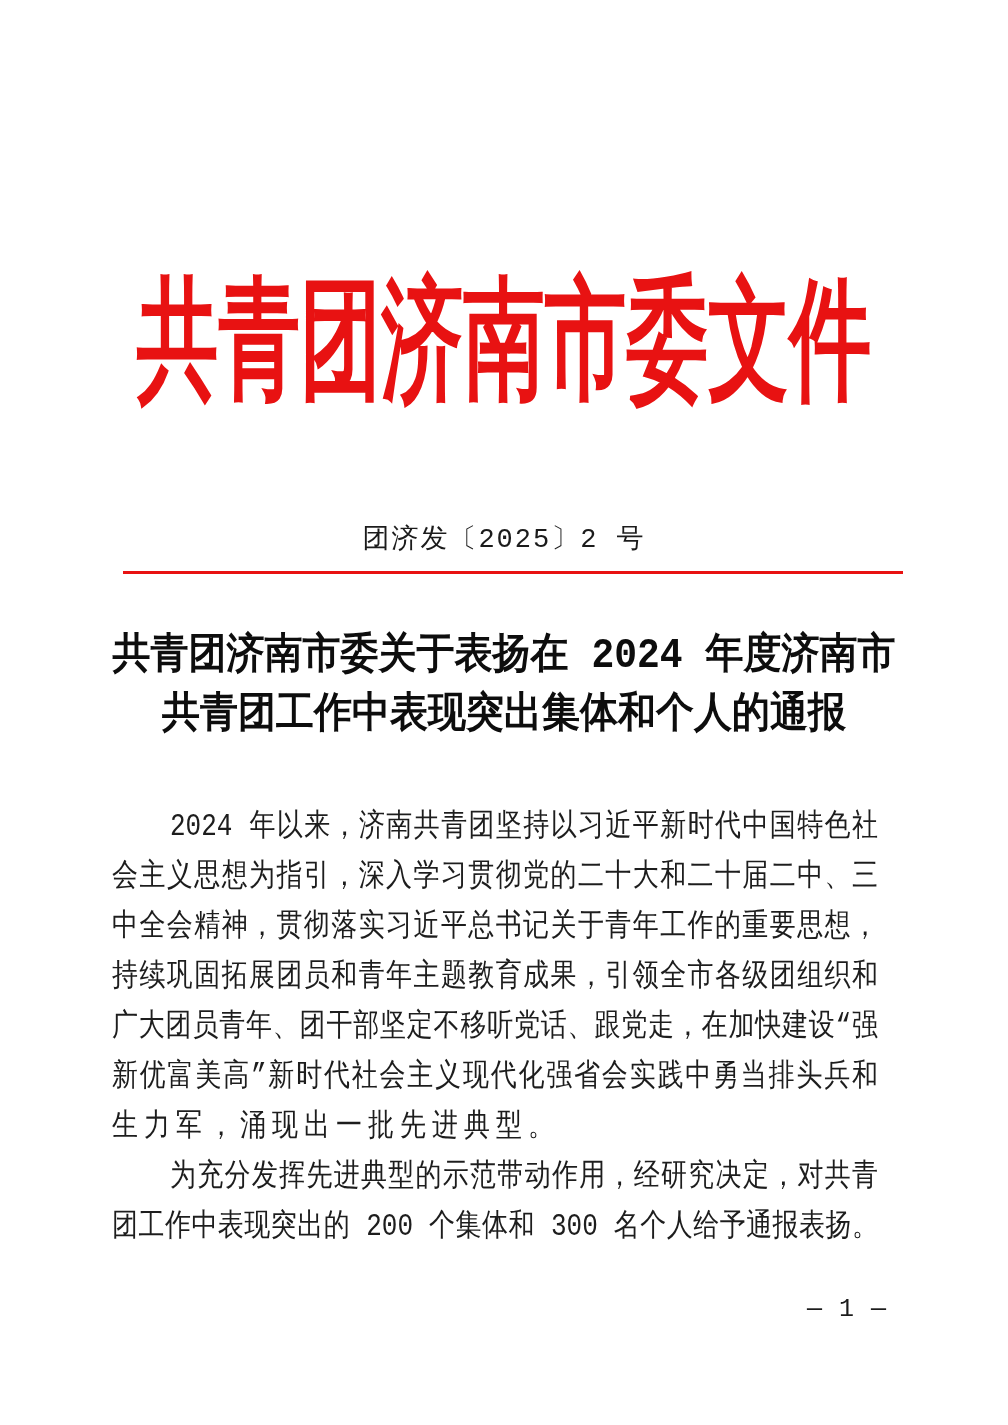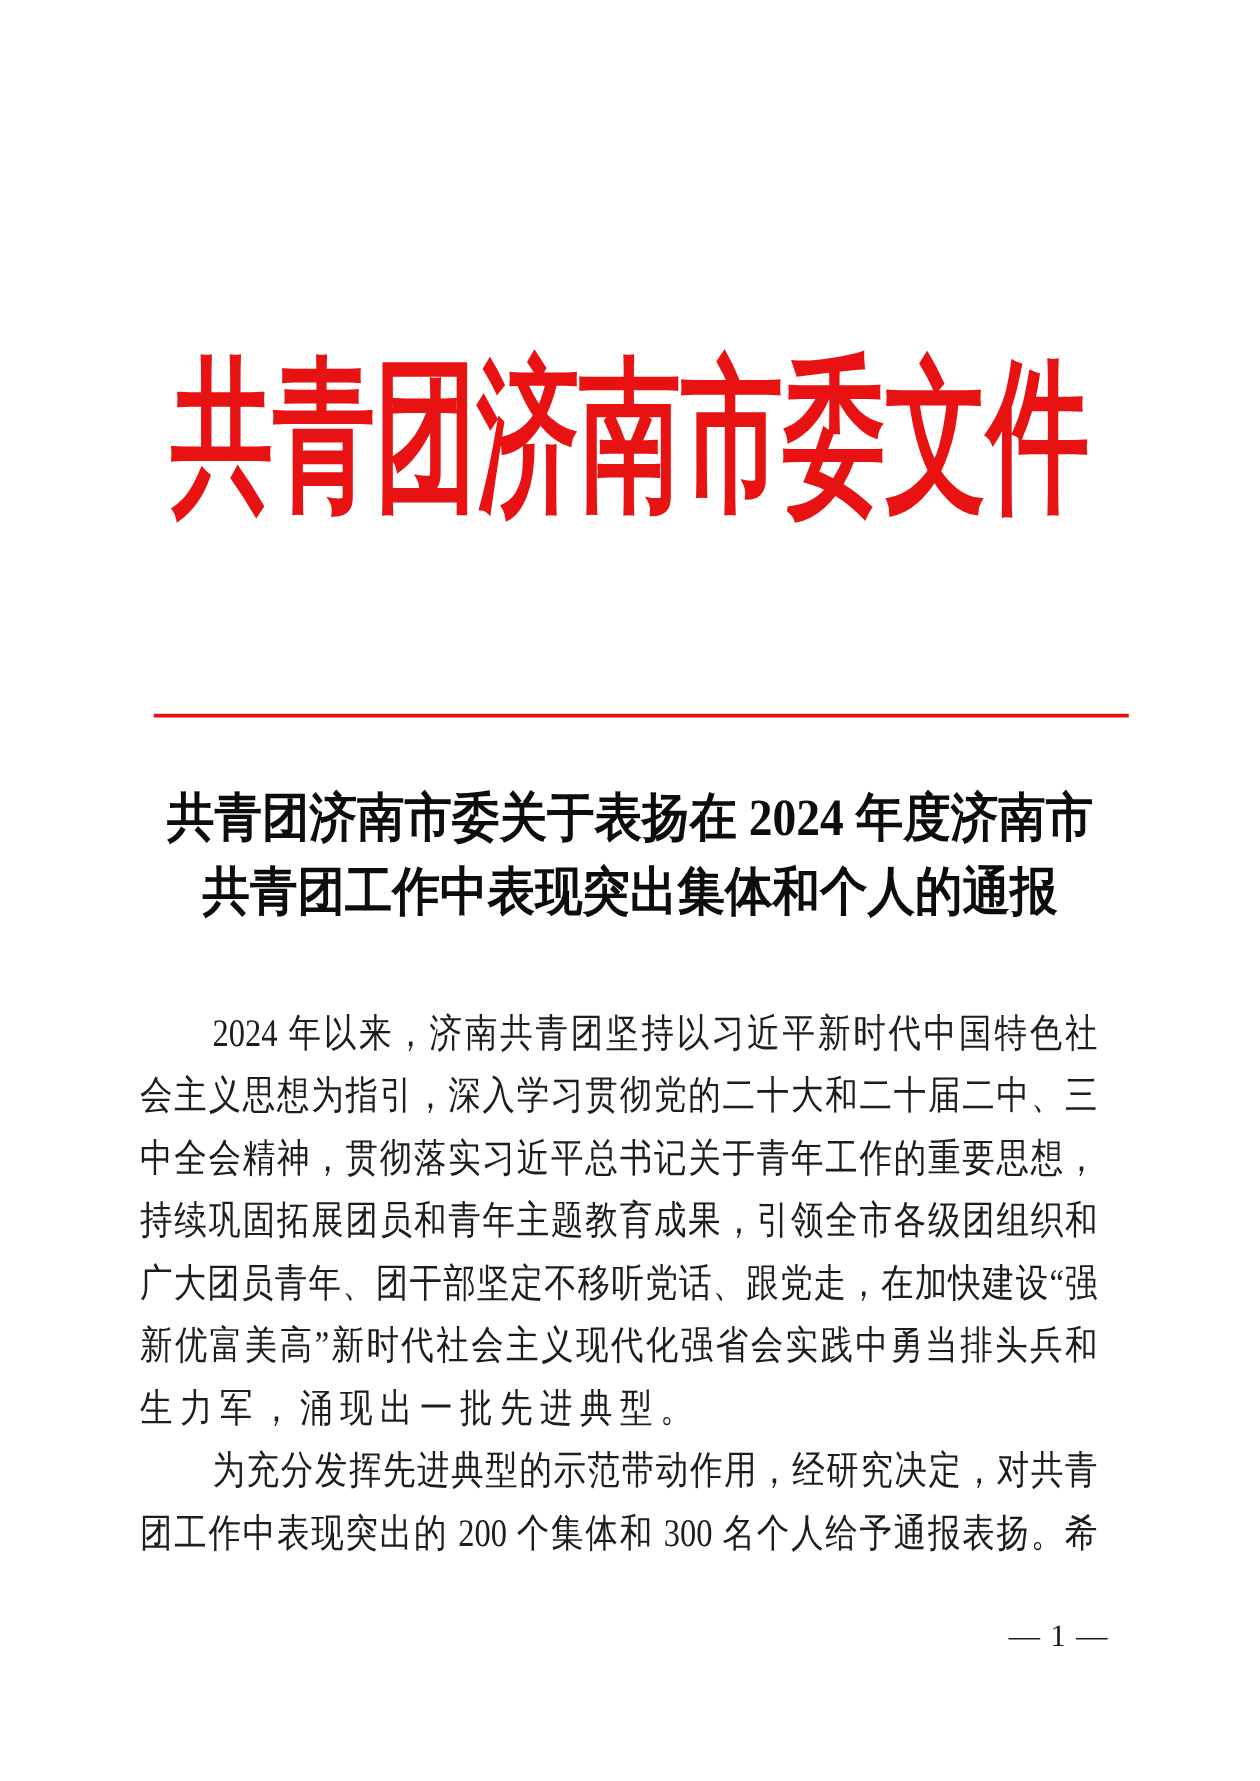--- a/index.html
+++ b/index.html
@@ -6,21 +6,21 @@
     margin: 0;
     padding: 0;
     background: #ffffff;
   }
   .page {
     position: relative;
     width: 1008px;
     height: 1425px;
     background: #ffffff;
     overflow: hidden;
-    font-family: Liberation Serif, serif;
+    font-family: Liberation Mono, monospace;
     color: #1b1b1b;
     border-radius: 15px;
   }
 
   
   .red-header {
     position: absolute;
     top: 268px;
     left: 0;
     right: 0;
@@ -124,20 +124,21 @@
 </style>
 </head>
 <body>
 
 <div class="page">
 
   <div class="red-header">
     <span class="org-title">共青团济南市委文件</span>
   </div>
 
+  <div class="doc-number">团济发〔2025〕2 号</div>
 
   <div class="red-rule"></div>
 
   <div class="doc-title">
     <span class="t-line">共青团济南市委关于表扬在 2024 年度济南市</span>
     <span class="t-line">共青团工作中表现突出集体和个人的通报</span>
   </div>
 
   <div class="body-text">
     <span class="b-line indent">2024 年以来，济南共青团坚持以习近平新时代中国特色社</span>

